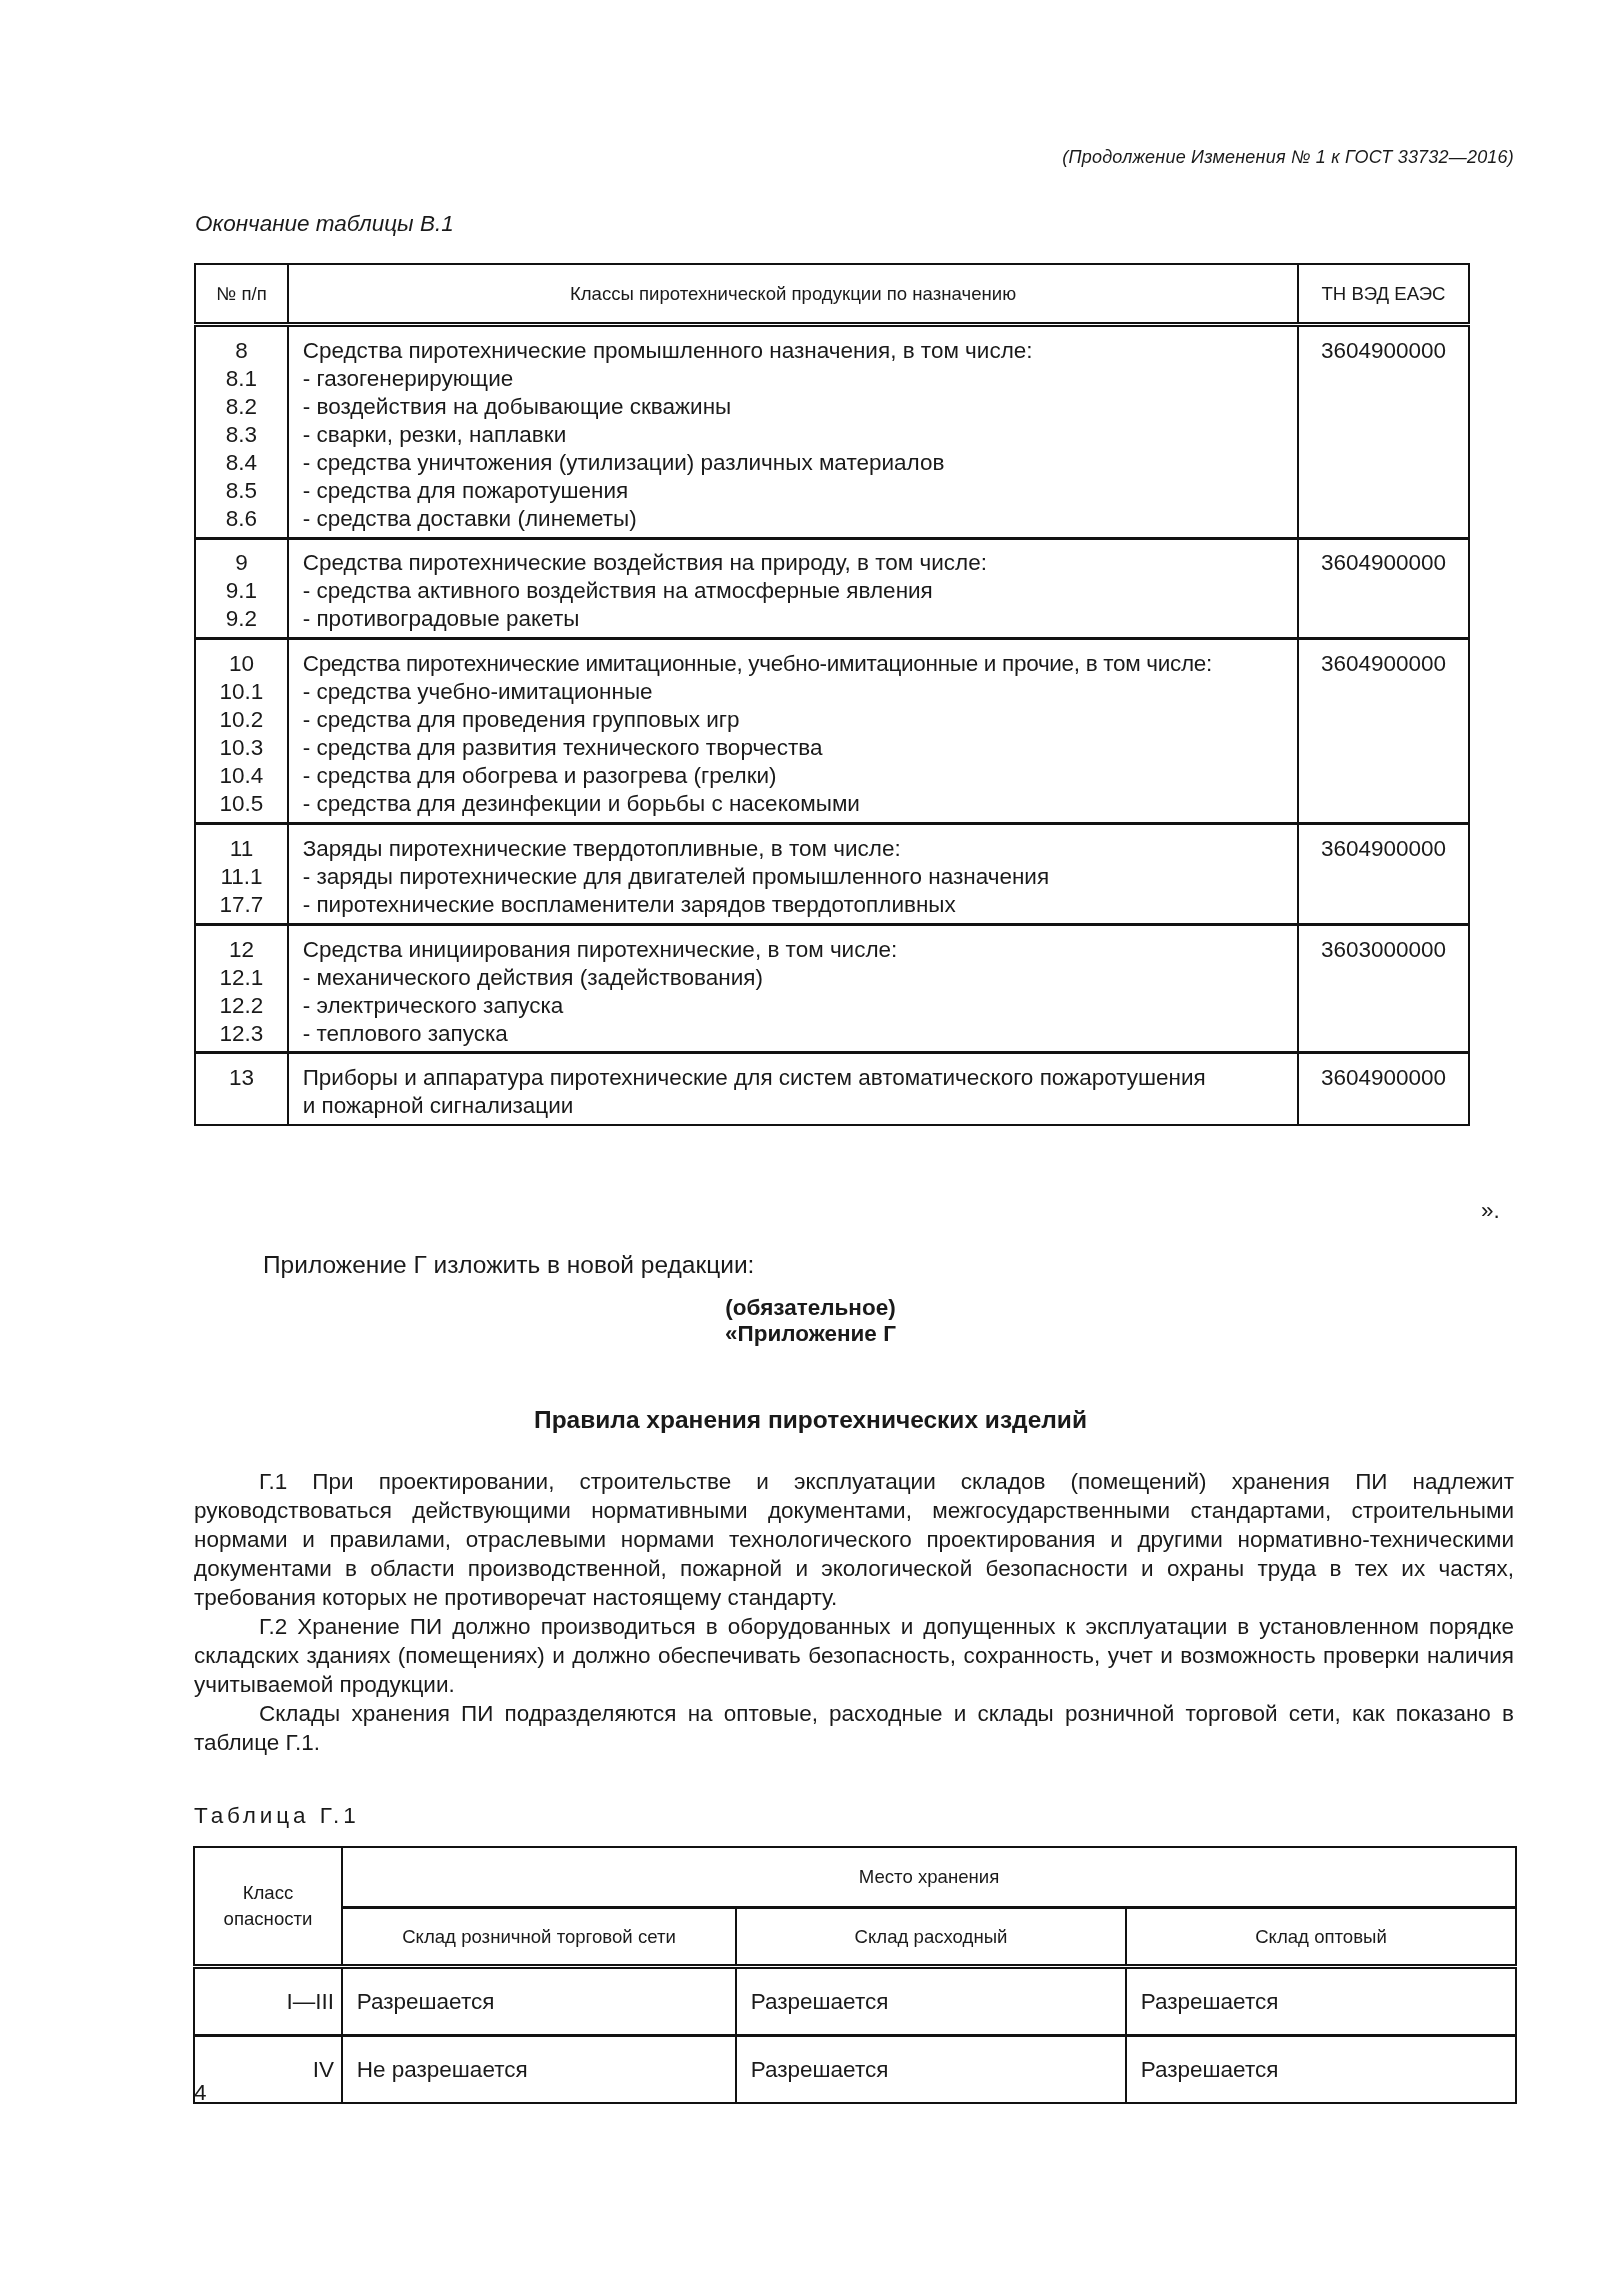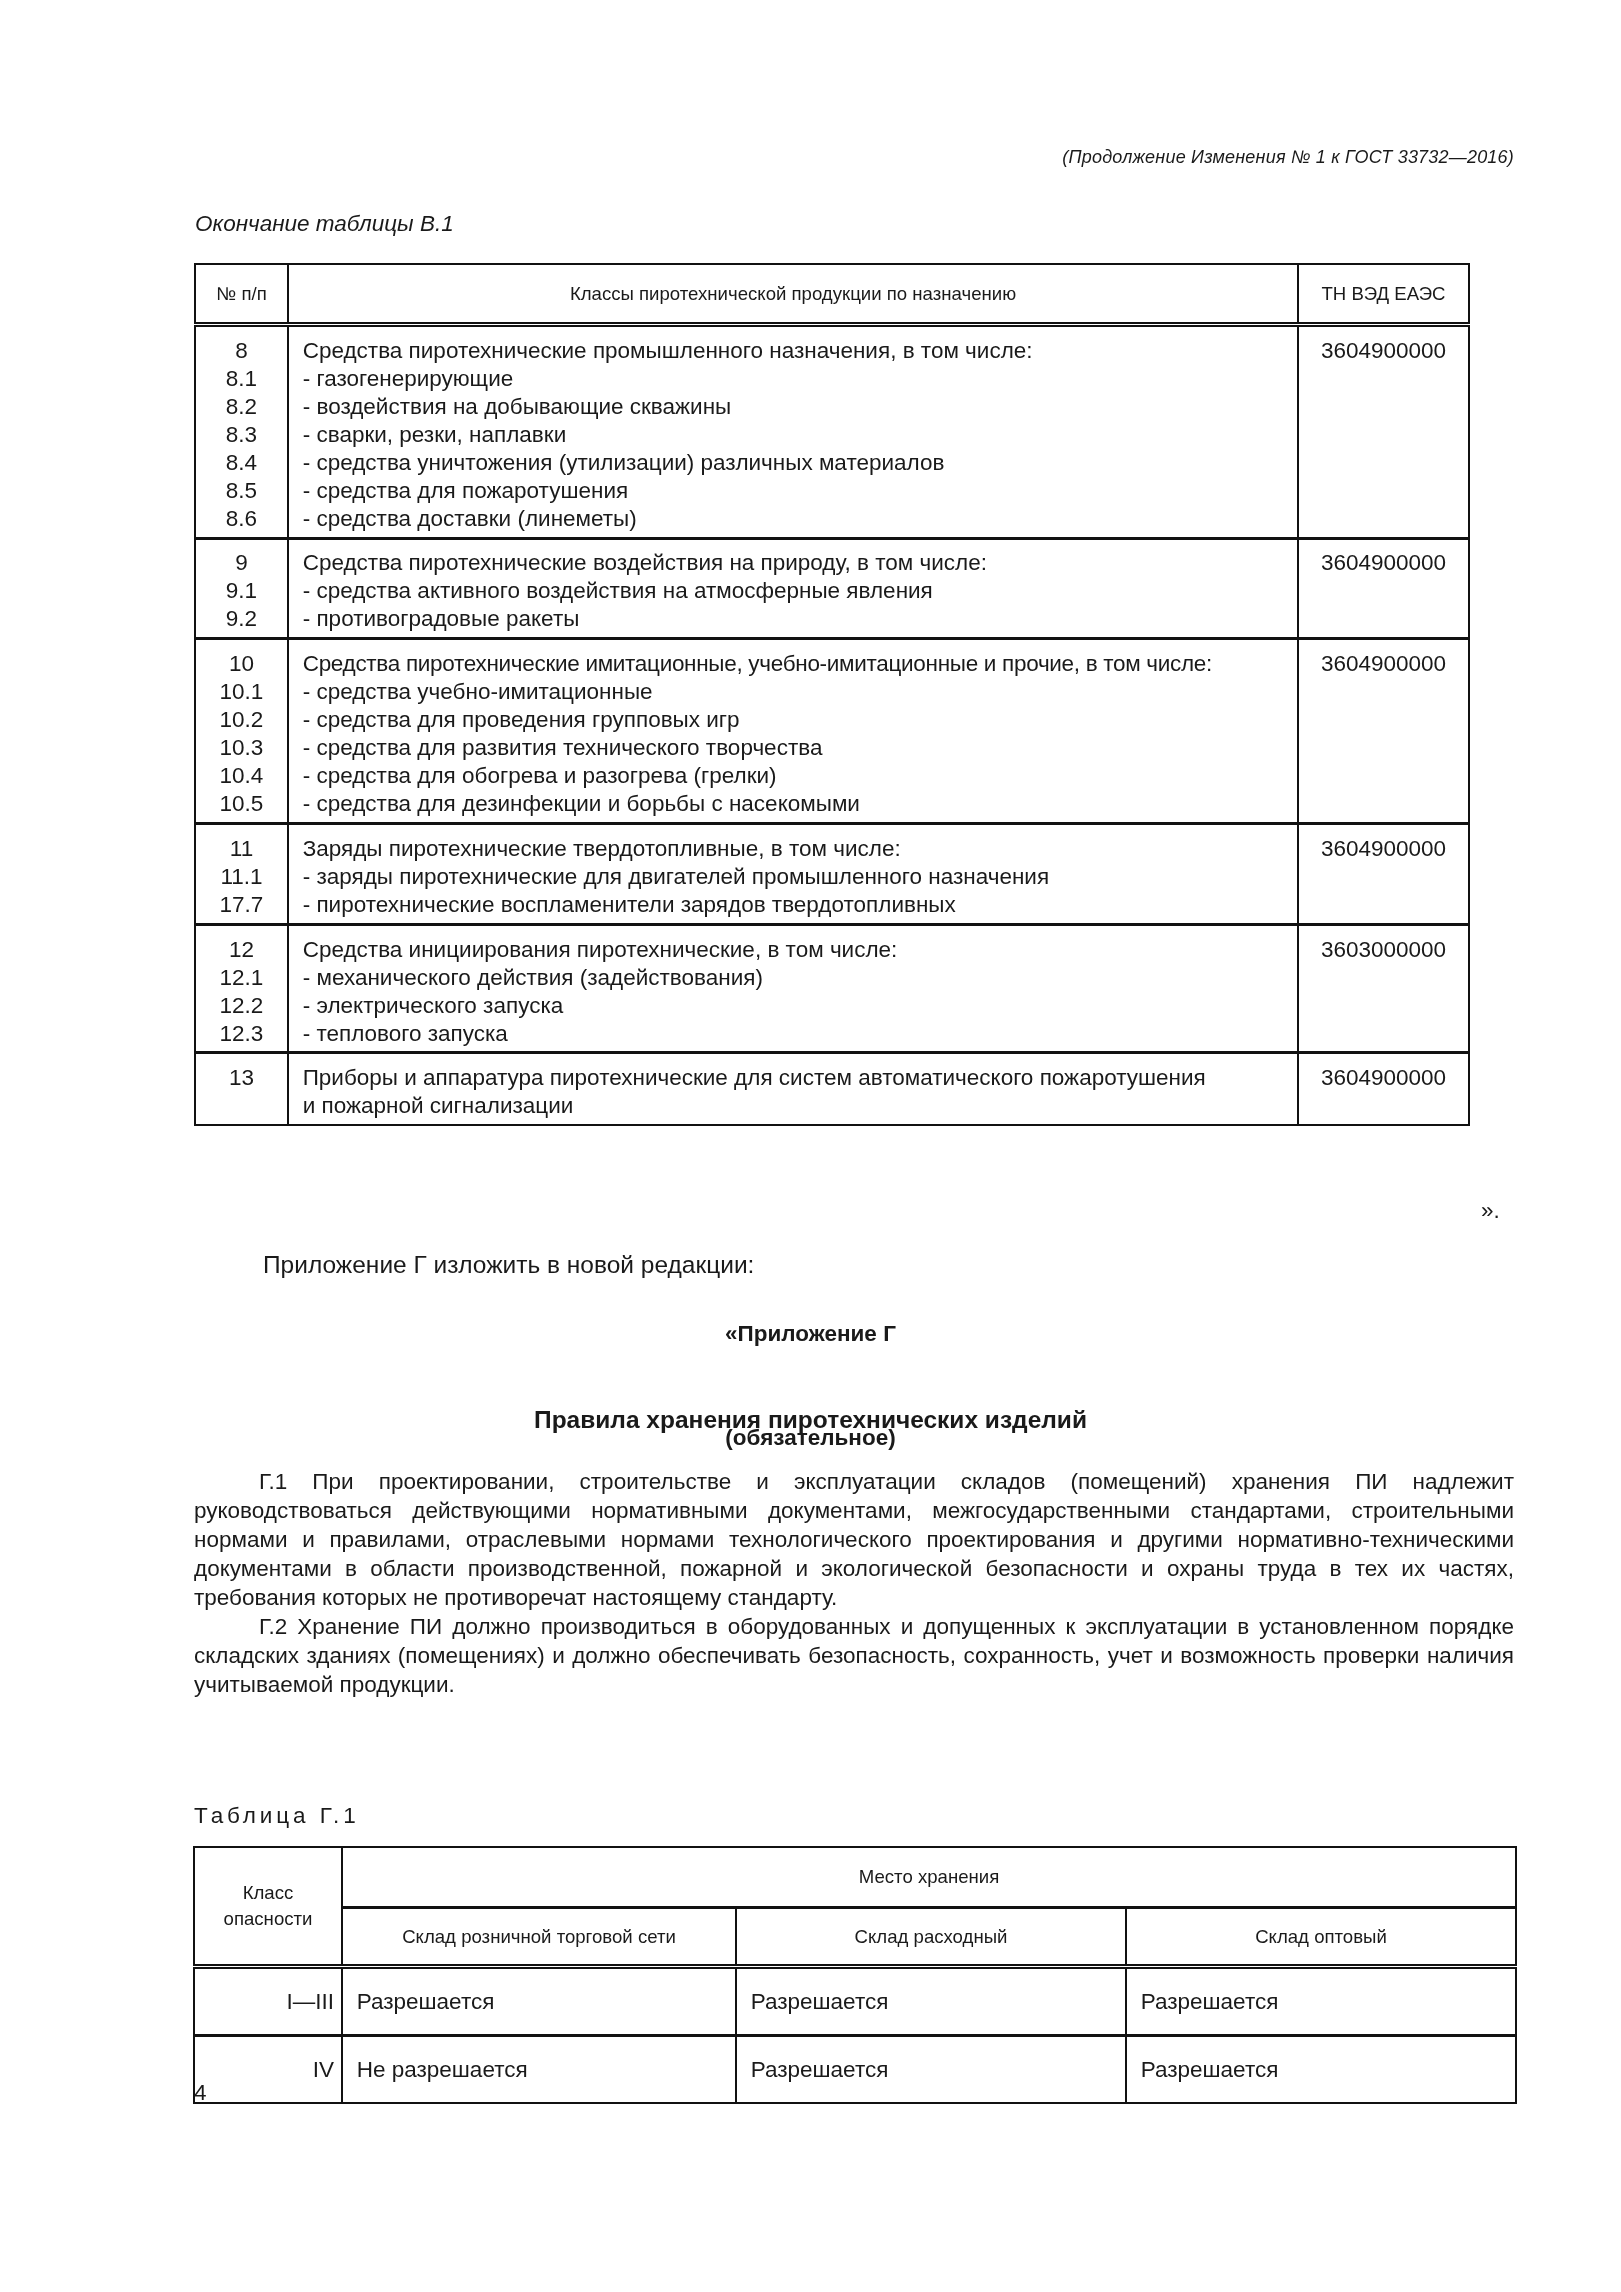--- a/index.html
+++ b/index.html
@@ -188,27 +188,28 @@
     </tr>
 
   </tbody>
 </table>
 
 <div class="abs closing-quote">».</div>
 
 <div class="abs para-intro">Приложение Г изложить в новой редакции:</div>
 
 <div class="abs appendix-title" style="top:1318px">«Приложение Г</div>
-<div class="abs appendix-title" style="top:1422px">(обязательное)</div>
+<div class="abs appendix-title" style="top:1292px">(обязательное)</div>
 
 <div class="abs rules-title">Правила хранения пиротехнических изделий</div>
 
 <div class="abs body-text">
   <p>Г.1 При проектировании, строительстве и эксплуатации складов (помещений) хранения ПИ надлежит руководствоваться действующими нормативными документами, межгосударственными стандартами, строительными нормами и правилами, отраслевыми нормами технологического проектирования и другими нормативно-техническими документами в области производственной, пожарной и экологической безопасности и охраны труда в тех их частях, требования которых не противоречат настоящему стандарту.</p>
   <p>Г.2 Хранение ПИ должно производиться в оборудованных и допущенных к эксплуатации в установленном порядке складских зданиях (помещениях) и должно обеспечивать безопасность, сохранность, учет и возможность проверки наличия учитываемой продукции.</p>
+  <p>Склады хранения ПИ подразделяются на оптовые, расходные и склады розничной торговой сети, как показано в таблице Г.1.</p>
 </div>
 
 <div class="abs table-caption-spaced">Таблица Г.1</div>
 
 <table class="abs tg1">
   <colgroup>
     <col style="width:148px">
     <col style="width:394px">
     <col style="width:390px">
     <col style="width:390px">

